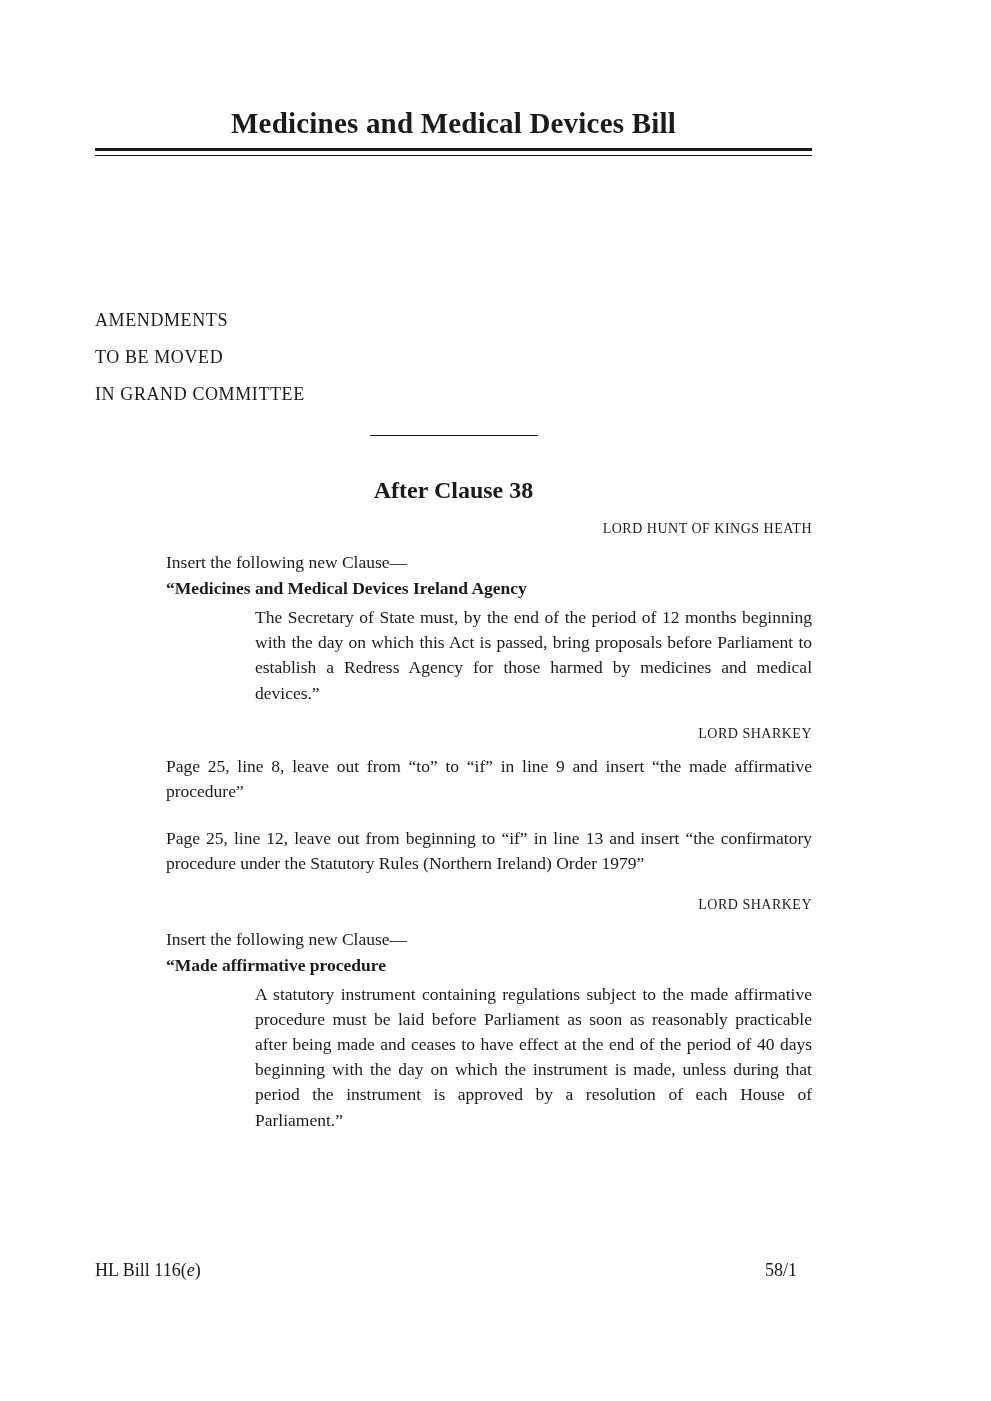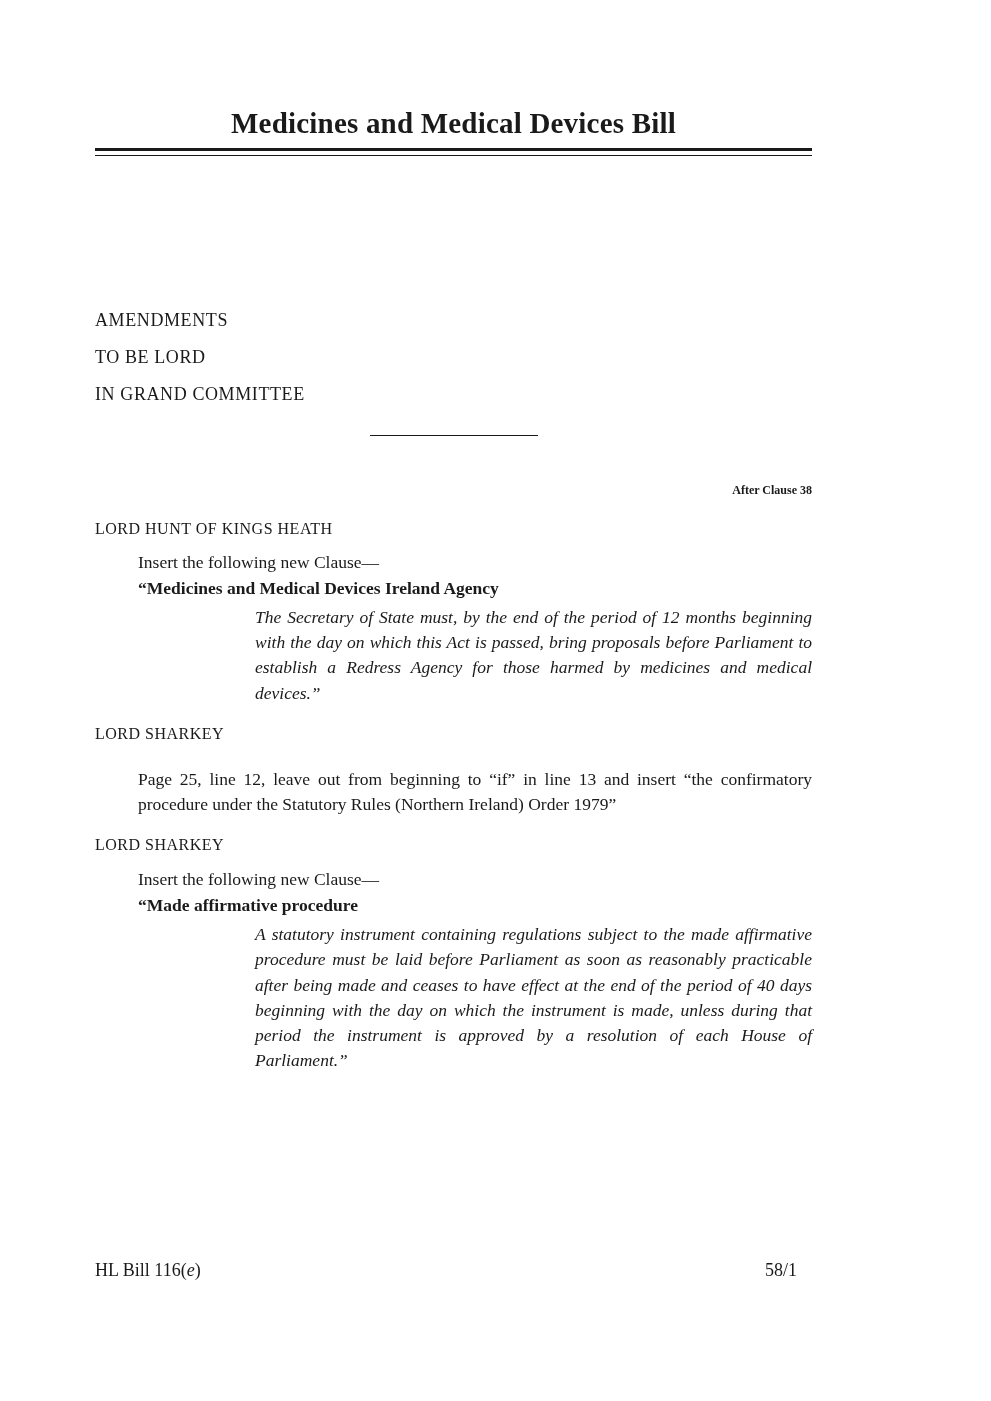--- a/index.html
+++ b/index.html
@@ -39,48 +39,47 @@
     font-size: 18px;
     line-height: 24px;
     letter-spacing: 0.6px;
   }
   .separator {
     width: 168px;
     margin: 29px auto 0 auto;
     border-bottom: 1.3px solid #1a1a1a;
   }
   .clause-heading {
-    text-align: right;
-    font-size: 12px;
+    text-align: center;
+    font-size: 24px;
     font-weight: bold;
     line-height: 24px;
   }
   .lord {
-    text-align: left;
-    font-size: 16px;
+    text-align: right;
+    font-size: 14px;
     line-height: 22px;
     letter-spacing: 0.5px;
   }
   .body {
     font-size: 17.5px;
     line-height: 25.2px;
-    margin-left: 43px;
+    margin-left: 71px;
   }
   .instruction {
     line-height: 24px;
   }
   .new-clause-title {
     font-weight: bold;
     line-height: 24px;
   }
   .clause-body {
     margin-left: 160px;
     text-align: justify;
     text-align-last: left;
-    font-style: italic;
   }
   .amendment {
     text-align: justify;
     text-align-last: left;
   }
   .footer {
     position: absolute;
     top: 1258px;
     left: 95px;
     right: 111px;
@@ -94,32 +93,33 @@
 </head>
 <body>
 
 <div class="page">
   <div class="content">
 
     <h1 class="title">Medicines and Medical Devices Bill</h1>
     <div class="double-rule"></div>
 
     <div class="center-heading" style="margin-top:152px">AMENDMENTS</div>
-    <div class="center-heading" style="margin-top:13px">TO BE LORD</div>
+    <div class="center-heading" style="margin-top:13px">TO BE MOVED</div>
     <div class="center-heading" style="margin-top:13px">IN GRAND COMMITTEE</div>
 
     <div class="separator"></div>
 
     <div class="clause-heading" style="margin-top:42px">After Clause 38</div>
     <div class="lord" style="margin-top:16px">LORD HUNT OF KINGS HEATH</div>
     <div class="body instruction" style="margin-top:10px">Insert the following new Clause—</div>
     <div class="body new-clause-title" style="margin-top:2px">“Medicines and Medical Devices Ireland Agency</div>
     <div class="body clause-body" style="margin-top:5px">The Secretary of State must, by the end of the period of 12 months beginning with the day on which this Act is passed, bring proposals before Parliament to establish a Redress Agency for those harmed by medicines and medical devices.”</div>
 
     <div class="lord" style="margin-top:17px">LORD SHARKEY</div>
+    <div class="body amendment" style="margin-top:9px">Page 25, line 8, leave out from “to” to “if” in line 9 and insert “the made affirmative procedure”</div>
     <div class="body amendment" style="margin-top:22px">Page 25, line 12, leave out from beginning to “if” in line 13 and insert “the confirmatory procedure under the Statutory Rules (Northern Ireland) Order 1979”</div>
 
     <div class="lord" style="margin-top:17px">LORD SHARKEY</div>
     <div class="body instruction" style="margin-top:11px">Insert the following new Clause—</div>
     <div class="body new-clause-title" style="margin-top:2px">“Made affirmative procedure</div>
     <div class="body clause-body" style="margin-top:5px">A statutory instrument containing regulations subject to the made affirmative procedure must be laid before Parliament as soon as reasonably practicable after being made and ceases to have effect at the end of the period of 40 days beginning with the day on which the instrument is made, unless during that period the instrument is approved by a resolution of each House of Parliament.”</div>
 
   </div>
 
   <div class="footer">

